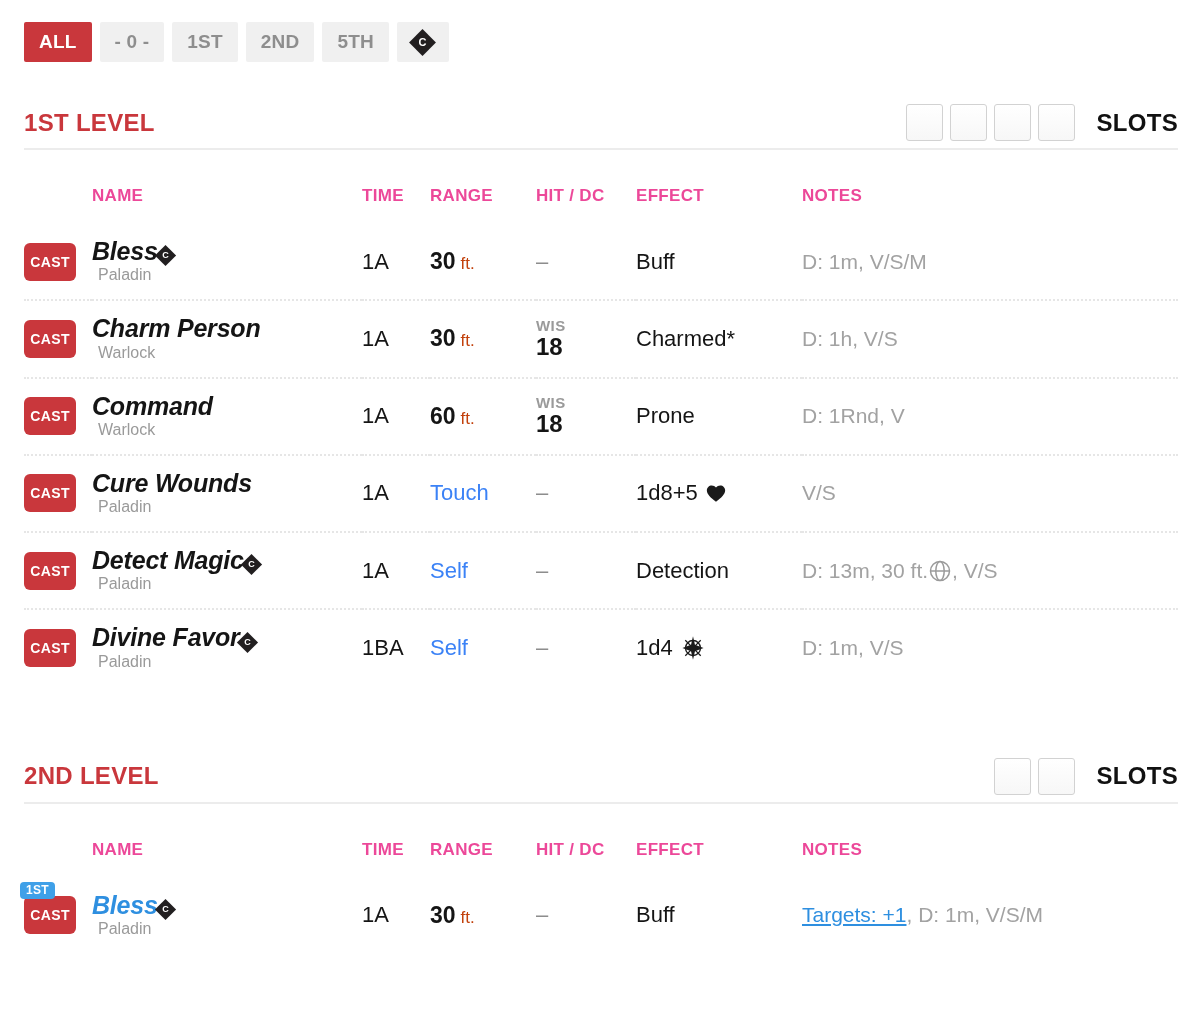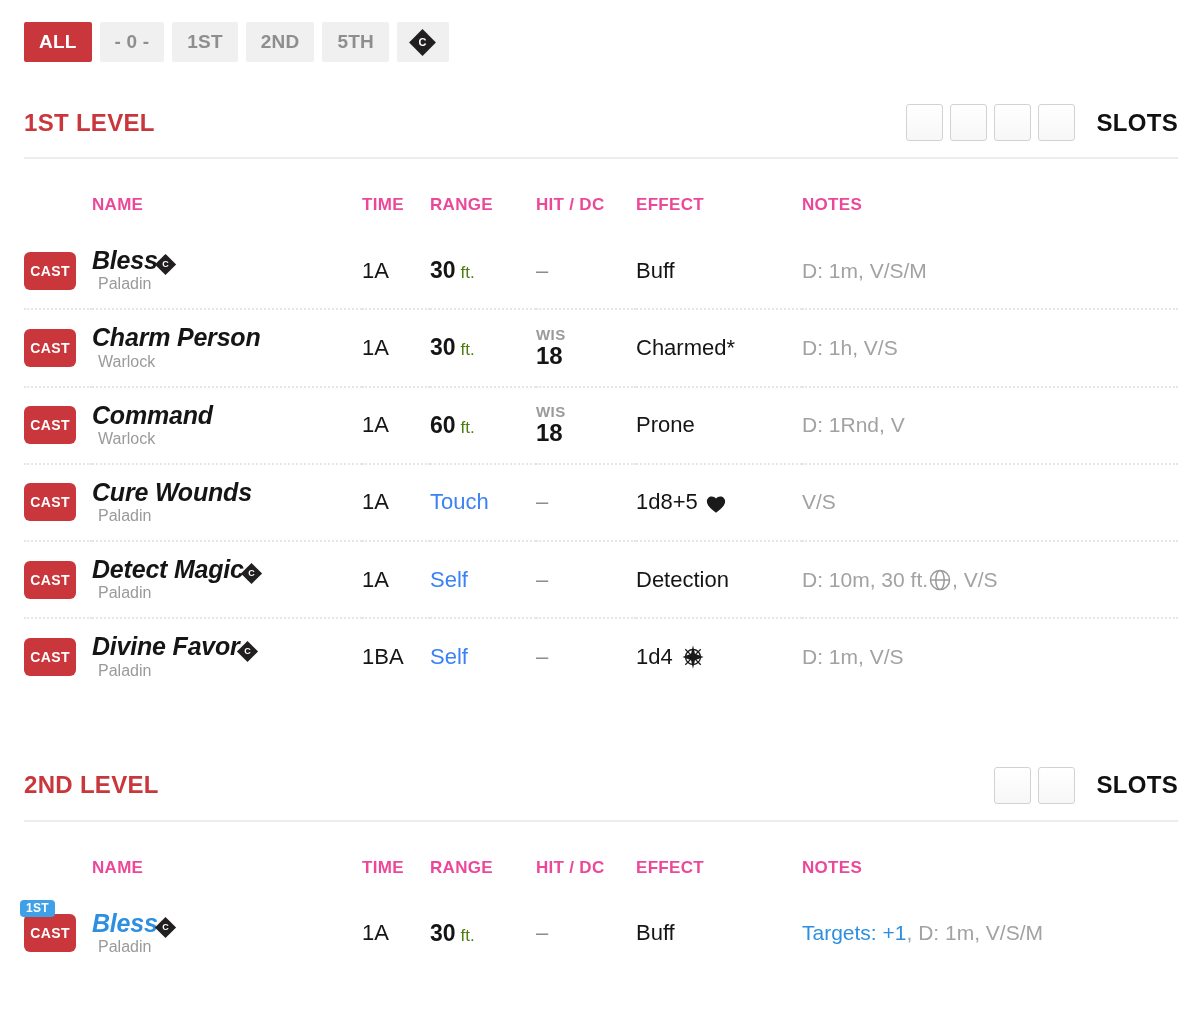--- a/index.html
+++ b/index.html
@@ -67,21 +67,21 @@
   }
   .conc-diamond.sm { width: 15px; height: 15px; }
   .conc-diamond.sm > span { font-size: 9px; line-height: 15px; }
 
   
   .level-section { padding: 0 24px; }
   .level-head {
     display: flex;
     align-items: center;
     justify-content: space-between;
-    padding-bottom: 16px;
+    padding-bottom: 7px;
     border-bottom: 2px solid #ececec;
   }
   .level-title {
     color: #c9373c;
     font-size: 24px;
     font-weight: bold;
     letter-spacing: 0.3px;
   }
   .slots-wrap { display: flex; align-items: center; gap: 7px; }
   .slot-box {
@@ -173,21 +173,21 @@
   .spell-sub {
     font-size: 16px;
     color: #9a9a9a;
     line-height: 1.25;
     margin-top: 1px;
     margin-left: 6px;
   }
 
   .time-val { font-size: 22px; color: #151515; }
   .range-num { font-size: 23px; font-weight: bold; color: #151515; }
-  .range-unit { font-size: 17px; color: #4d7c0f; text-align: center; }
+  .range-unit { font-size: 17px; color: #c2410c; text-align: center; }
   .range-plain { font-size: 22px; color: #3b82f6; }
   .dash { font-size: 22px; color: #8d8d8d; }
 
   .save-ability {
     font-size: 15px;
     font-weight: bold;
     color: #9a9a9a;
     letter-spacing: 0.4px;
     line-height: 1.05;
   }
@@ -195,32 +195,32 @@
     font-size: 24px;
     font-weight: bold;
     color: #151515;
     line-height: 1.1;
   }
 
   .effect-val {
     font-size: 22px;
     color: #151515;
     display: flex;
-    align-items: flex-end;
+    align-items: center;
     gap: 7px;
     white-space: nowrap;
   }
   .notes-val {
     font-size: 21px;
     color: #a2a2a2;
     display: flex;
     align-items: center;
     white-space: nowrap;
   }
-  .notes-upcast { color: #2e8fe0; }
+  .notes-upcast { color: #2e8fe0; text-decoration: underline; }
 
   .icon-inline { display: inline-flex; align-items: center; }
 </style>
 </head>
 <body>
 
 <div>
 
   <div class="filter-bar" id="filter-bar">
       <button class="filter-btn active">
@@ -390,21 +390,21 @@
               <td class="col-time"><span class="time-val">1A</span></td>
               <td class="col-range"><span class="range-plain">Self</span></td>
               <td class="col-hit"><span class="dash">–</span></td>
               <td class="col-effect">
                 <div class="effect-val">
                   <span>Detection</span>
                 </div>
               </td>
               <td class="col-notes">
                 <div class="notes-val">
-                  <span>D: 10m, 30 ft.</span>
+                  <span>D: 13m, 30 ft.</span>
                   <span class="icon-inline">
                     <svg width="24" height="24">
                       <use href="#sym-sphere"></use>
                     </svg>
                   </span>
                   <span>, V/S</span>
                 </div>
               </td>
             </tr>
             <tr>

